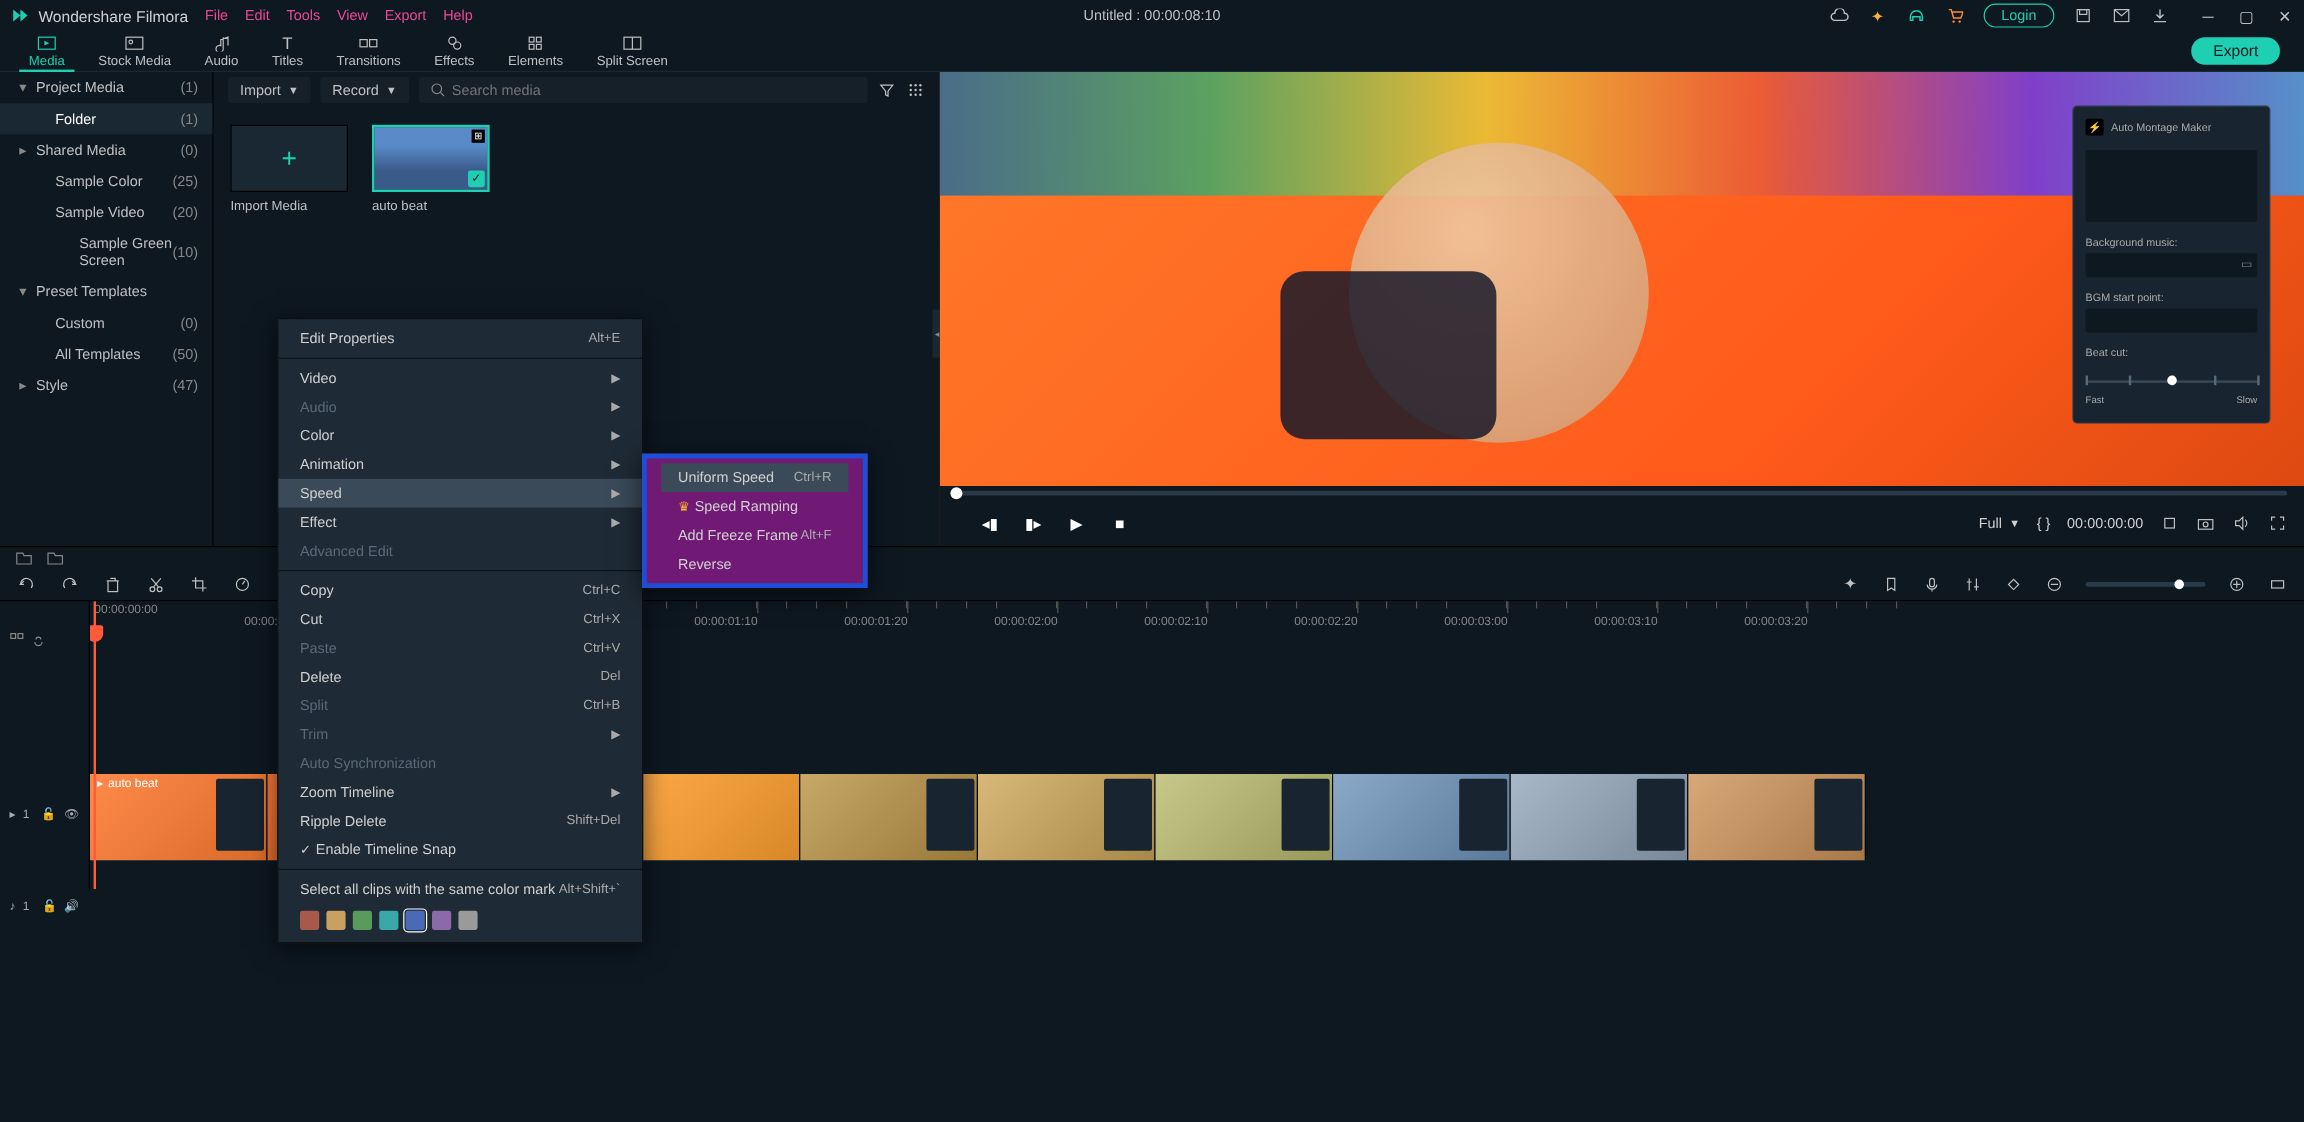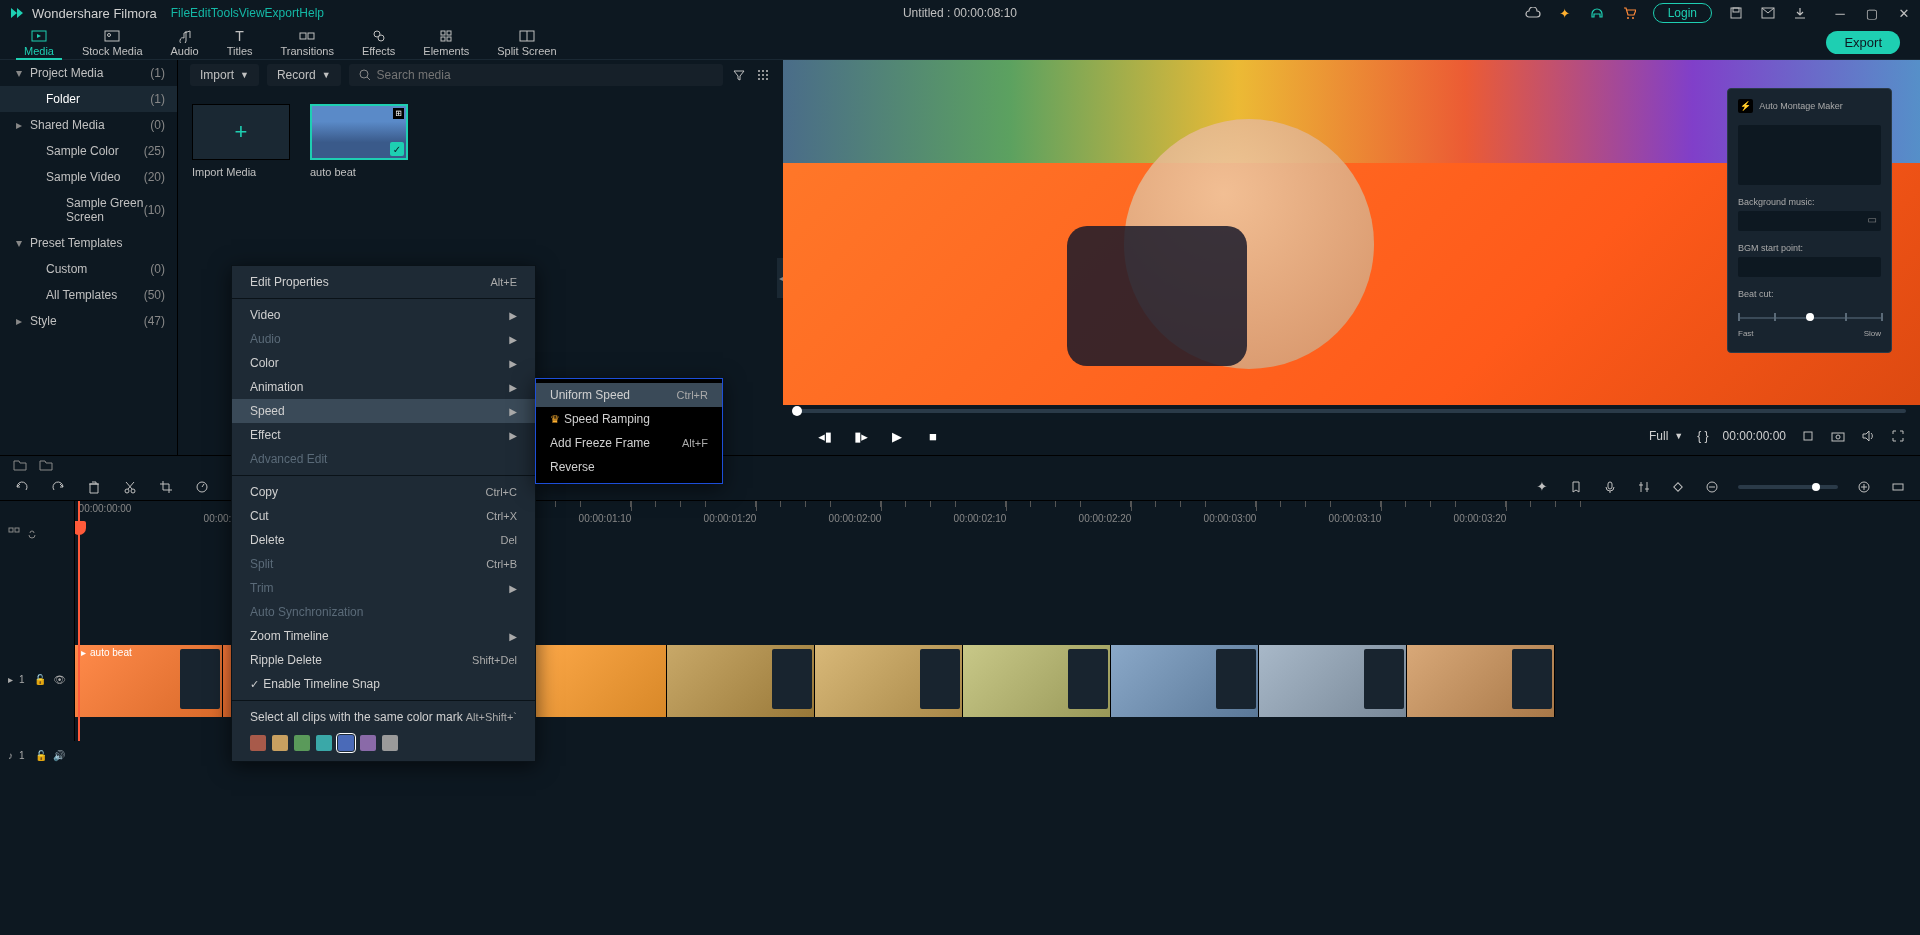--- a/index.html
+++ b/index.html
@@ -1,20 +1,20 @@
 <!DOCTYPE html>
 <html><head>
 <meta charset="utf-8">
 <style>
 * { margin:0; padding:0; box-sizing:border-box; font-family:"Segoe UI",Arial,sans-serif; user-select:none; }
 body { background:#0d1821; color:#d0d0d0; width:1920px; height:935px; overflow:hidden; font-size:13px; }
 .titlebar { height:26px; background:#0d1821; display:flex; align-items:center; padding:0 8px; }
 .logo { width:18px; height:18px; margin-right:6px; display:flex; align-items:center; justify-content:center; }
 .app-title { font-size:13px; color:#d0d0d0; font-weight:500; margin-right:14px; }
-.menubar { display:flex; font-size:12px; color:#14b8a6; }
+.menubar { display:flex; gap:14px; font-size:12px; color:#ec4899; }
 .menubar span { cursor:pointer; }
 .title-center { position:absolute; left:50%; transform:translateX(-50%); font-size:12px; color:#c0c0c0; }
 .title-right { margin-left:auto; display:flex; align-items:center; gap:16px; }
 .icon-btn { width:16px; height:16px; display:flex; align-items:center; justify-content:center; cursor:pointer; color:#c0c0c0; }
 .login-btn { border:1px solid #1ecfb2; border-radius:12px; padding:2px 14px; color:#1ecfb2; font-size:12px; cursor:pointer; }
 .win-controls { display:flex; gap:16px; margin-left:8px; }
 .tabbar { height:34px; background:#0d1821; display:flex; align-items:center; padding:0 10px; border-bottom:1px solid #1a2833; }
 .tab-item { display:flex; flex-direction:column; align-items:center; gap:2px; padding:0 14px; color:#c0c0c0; font-size:11px; cursor:pointer; position:relative; height:34px; justify-content:center; }
 .tab-item.active { color:#1ecfb2; }
 .tab-item.active::after { content:''; position:absolute; bottom:0; left:10%; width:80%; height:2px; background:#1ecfb2; }
@@ -76,21 +76,21 @@
 .clip-thumbs { display:flex; height:100%; }
 .clip-thumb { flex:1; background:linear-gradient(135deg,#d97a3a,#8a5a2a); border-right:1px solid #000; position:relative; }
 .clip-ui-overlay { position:absolute; right:2px; top:4px; width:40px; height:60px; background:#18242f; border-radius:2px; }
 .context-menu { position:absolute; left:231px; top:265px; width:305px; background:#1e2a35; border:1px solid #0a1218; box-shadow:0 4px 20px rgba(0,0,0,0.6); z-index:100; font-size:12px; padding:4px 0; }
 .ctx-item { display:flex; justify-content:space-between; align-items:center; padding:5px 18px; color:#d0d0d0; cursor:pointer; position:relative; }
 .ctx-item:hover,.ctx-item.hover { background:#3a4a58; }
 .ctx-item.disabled { color:#5a6a78; cursor:default; }
 .ctx-sep { height:1px; background:#0a1218; margin:4px 0; }
 .ctx-arrow { color:#aaa; font-size:10px; }
 .ctx-shortcut { color:#aaa; font-size:11px; }
-.submenu { position:absolute; left:535px; top:378px; width:188px; background:#000000; border:1px solid #1d4ed8; box-shadow:0 4px 20px rgba(0,0,0,0.6); z-index:101; font-size:12px; padding:4px 0; }
+.submenu { position:absolute; left:535px; top:378px; width:188px; background:#701a75; border:4px solid #1d4ed8; box-shadow:0 4px 20px rgba(0,0,0,0.6); z-index:101; font-size:12px; padding:4px 12px; }
 .sub-item { display:flex; justify-content:space-between; align-items:center; padding:5px 14px; color:#d0d0d0; cursor:pointer; }
 .sub-item.hover { background:#3a4a58; }
 .crown { color:#ffb030; margin-right:4px; font-size:11px; }
 .check-mark { color:#d0d0d0; margin-right:4px; font-size:11px; }
 .color-swatches { display:flex; gap:6px; padding:6px 18px; }
 .swatch { width:16px; height:16px; border-radius:2px; cursor:pointer; }
 .swatch.sel { outline:1px solid #fff; outline-offset:1px; }
 svg { display:block; }
 </style>
 </head>
@@ -809,20 +809,24 @@
     </div>
     <div class="ctx-sep"></div>
     <div class="ctx-item">
       <span>Copy</span>
       <span class="ctx-shortcut">Ctrl+C</span>
     </div>
     <div class="ctx-item">
       <span>Cut</span>
       <span class="ctx-shortcut">Ctrl+X</span>
     </div>
+    <div class="ctx-item disabled">
+      <span>Paste</span>
+      <span class="ctx-shortcut">Ctrl+V</span>
+    </div>
     <div class="ctx-item">
       <span>Delete</span>
       <span class="ctx-shortcut">Del</span>
     </div>
     <div class="ctx-item disabled">
       <span>Split</span>
       <span class="ctx-shortcut">Ctrl+B</span>
     </div>
     <div class="ctx-item disabled">
       <span>Trim</span>

